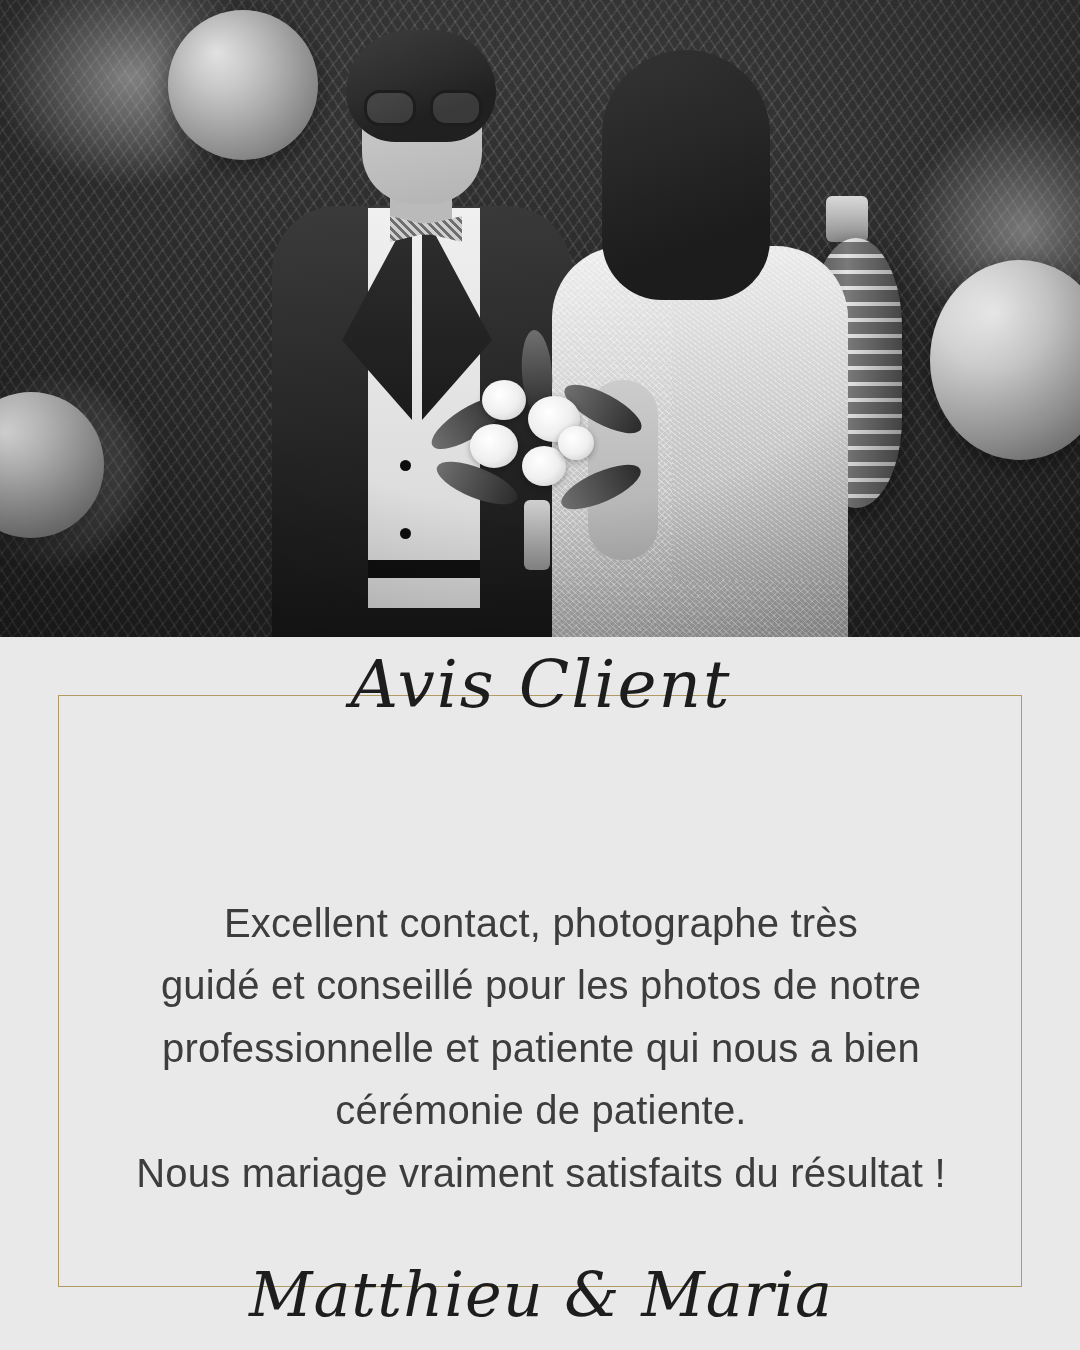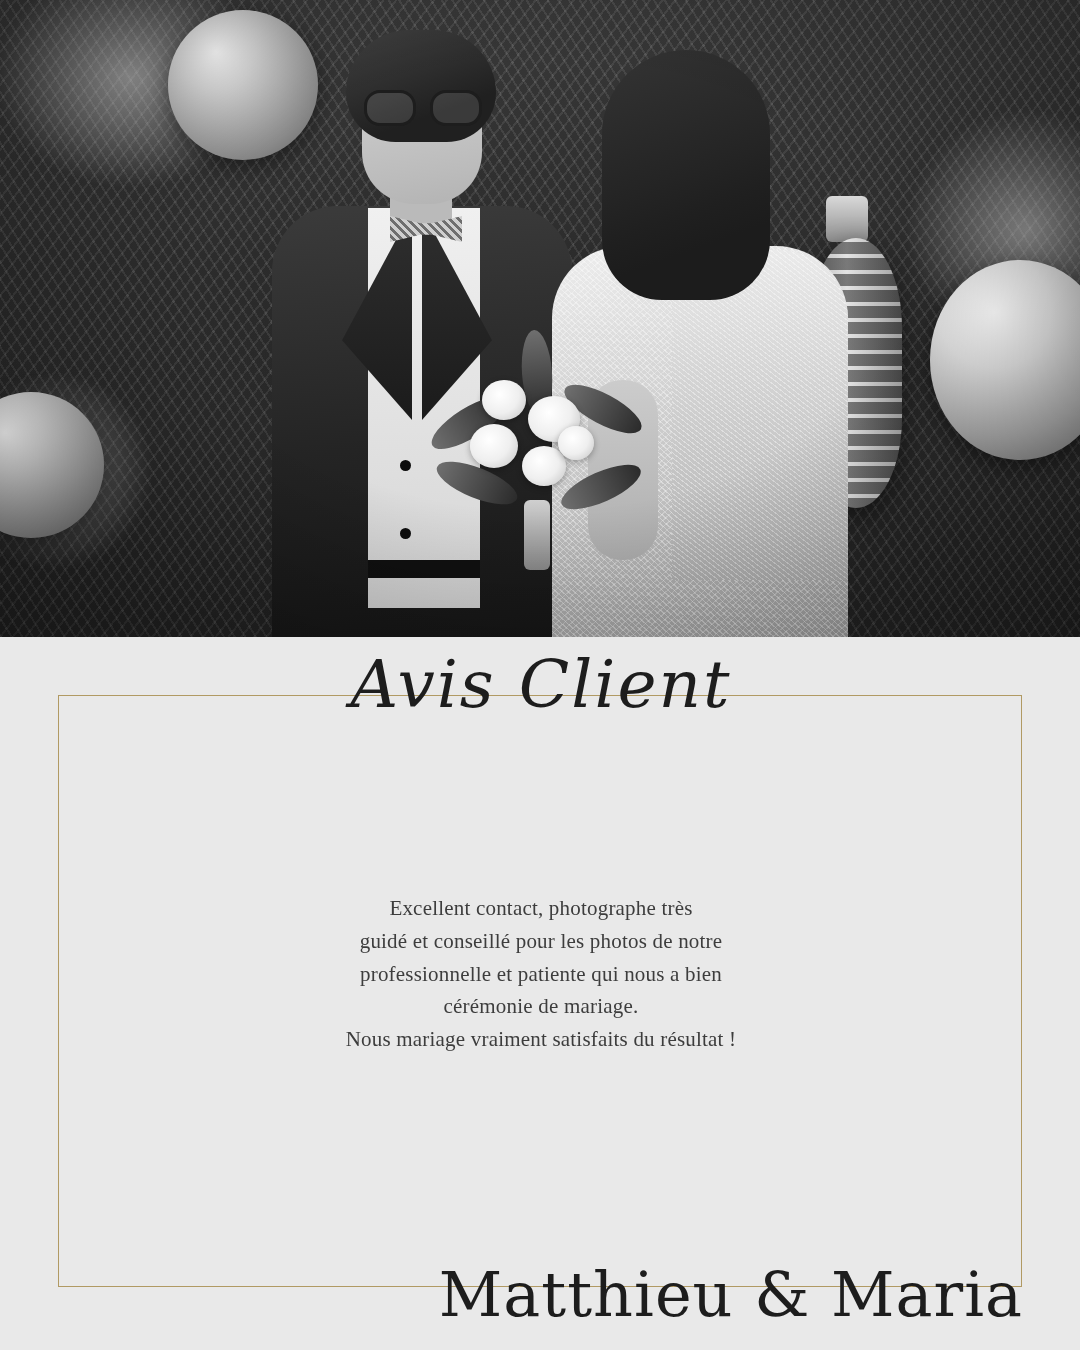--- a/index.html
+++ b/index.html
@@ -237,35 +237,36 @@
     line-height: 1;
     white-space: nowrap;
   }
 
   .quote {
     position: absolute;
     left: 72px;
     top: 196px;
     width: 820px;
     text-align: center;
-    font-family: Liberation Serif, serif;
-    font-size: 21px;
+    font-family: Liberation Sans, sans-serif;
+    font-size: 40px;
     line-height: 1.56;
     color: #3d3d3d;
     letter-spacing: 0.2px;
   }
   .quote .ln { display: block; }
 
   .signature {
     position: absolute;
     left: 0;
     bottom: -40px;
     width: 964px;
-    text-align: right;
+    text-align: center;
     font-family: "DejaVu Serif", serif;
+    font-style: italic;
     font-size: 62px;
     letter-spacing: 1px;
     color: #1d1d1d;
     line-height: 1;
     white-space: nowrap;
   }
 </style>
 </head>
 <body>
 
@@ -323,21 +324,21 @@
 
   <div class="panel">
     <div class="frame">
 
       <div class="heading">Avis Client</div>
 
       <div class="quote">
         <span class="ln">Excellent contact, photographe très</span>
         <span class="ln">guidé et conseillé pour les photos de notre</span>
         <span class="ln">professionnelle et patiente qui nous a bien</span>
-        <span class="ln">cérémonie de mariage.</span>
+        <span class="ln">cérémonie de patiente.</span>
         <span class="ln">Nous mariage vraiment satisfaits du résultat !</span>
       </div>
 
       <div class="signature">Matthieu &amp; Maria</div>
     </div>
   </div>
 
 </div>
 
 </body></html>

